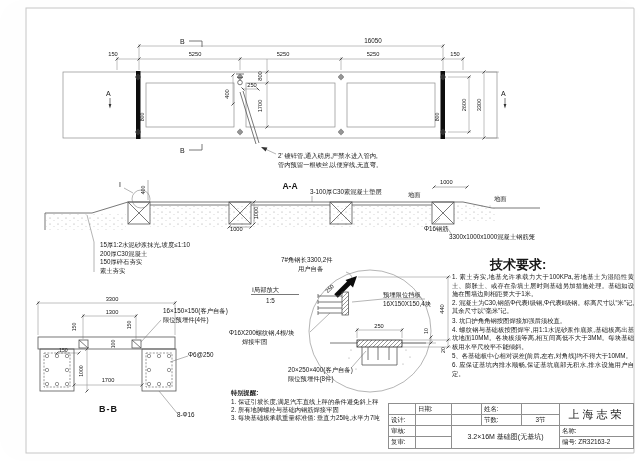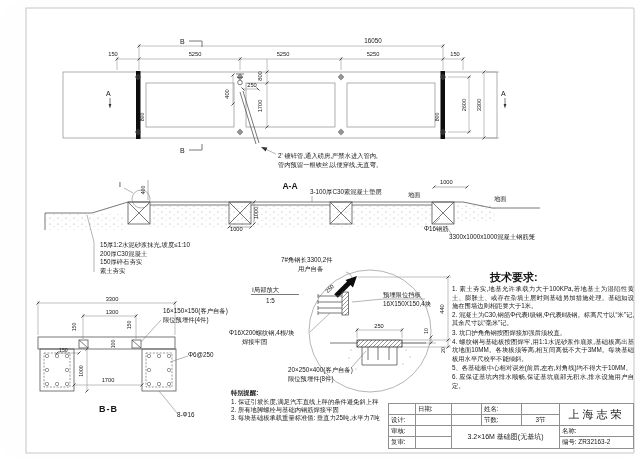--- a/index.html
+++ b/index.html
@@ -11,21 +11,21 @@
   .s85{font-size:8.5px;font-weight:bold}.s9{font-size:9px;font-weight:bold;letter-spacing:1px}
   .mid{text-anchor:middle}
   .dim{stroke:#8d8d8d;stroke-width:0.55;fill:none}
   .tick{stroke:#3d3d3d;stroke-width:0.9;fill:none}
   .thin{stroke:#8d8d8d;stroke-width:0.7;fill:none}
   .med{stroke:#555;stroke-width:0.8;fill:none}
   .lead{stroke:#777;stroke-width:0.55;fill:none}
   
   .notes{position:absolute;color:#161616;}
   #tech{left:452px;top:261px;width:182px;font-size:6.3px;line-height:8.3px;}
-  #tech .hd{font-size:11px;font-weight:bold;margin:12px 0 4px 38px;}
+  #tech .hd{font-size:13px;font-weight:bold;margin:0 0 4px 38px;}
   #tech p{margin:0 0 1px 0;text-align:justify;}
   #special{left:231px;top:389px;width:202px;font-size:6.3px;line-height:8.1px;}
   #special .hd{font-weight:bold;margin-bottom:1px;}
   #special p{margin:0;}
   
   #tblock{position:absolute;left:388px;top:403px;display:grid;
           grid-template-columns:27px 36px 30px 40px 38px 73px;
           grid-template-rows:11px 11px 11px 11px;
           border:1px solid #8f8f8f;background:#fff;font-size:6.4px;color:#161616;}
   #tblock .c{border-right:1px solid #8f8f8f;border-bottom:1px solid #8f8f8f;

